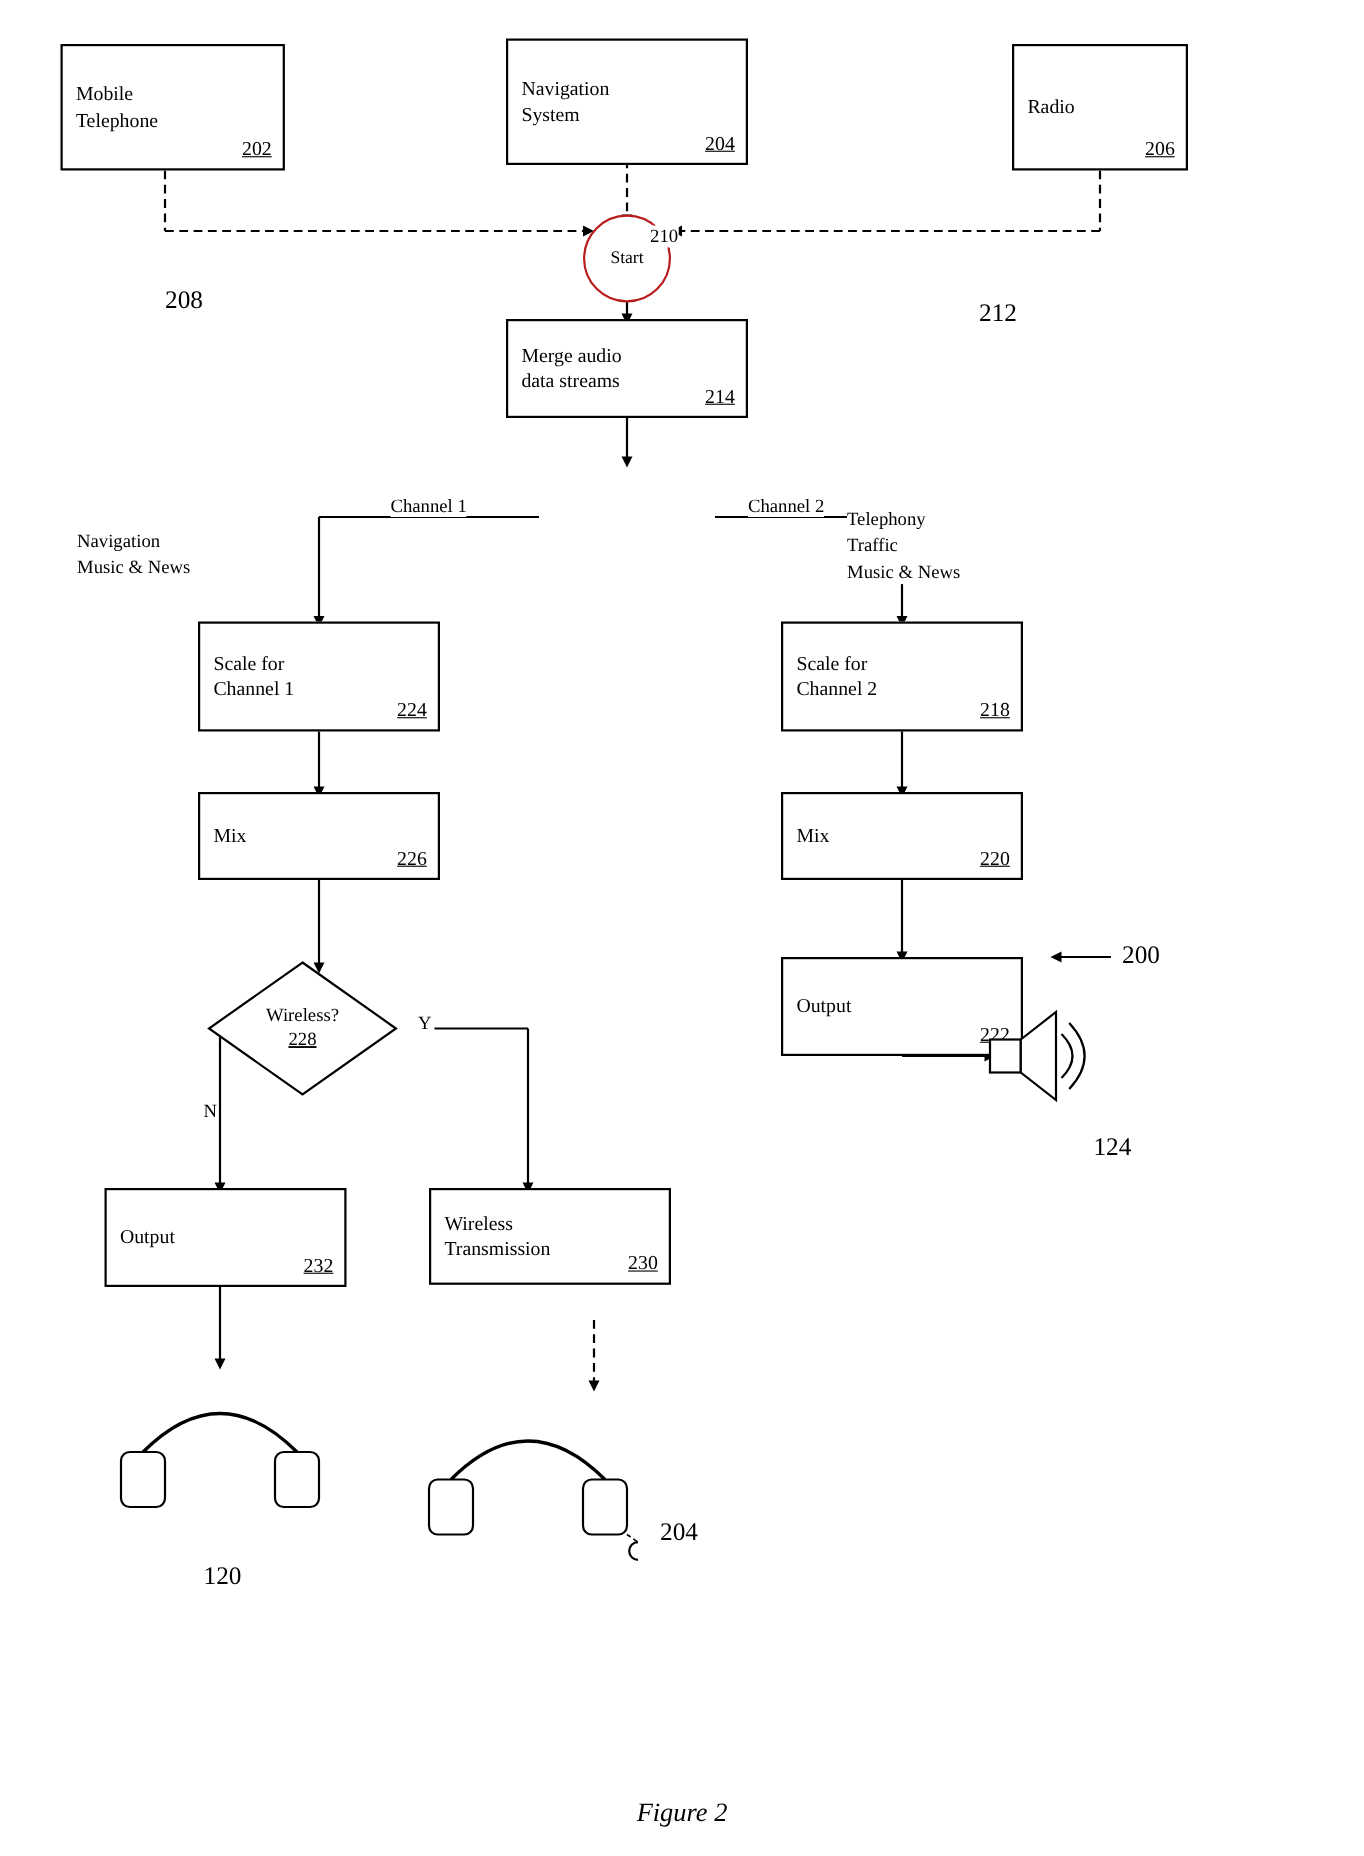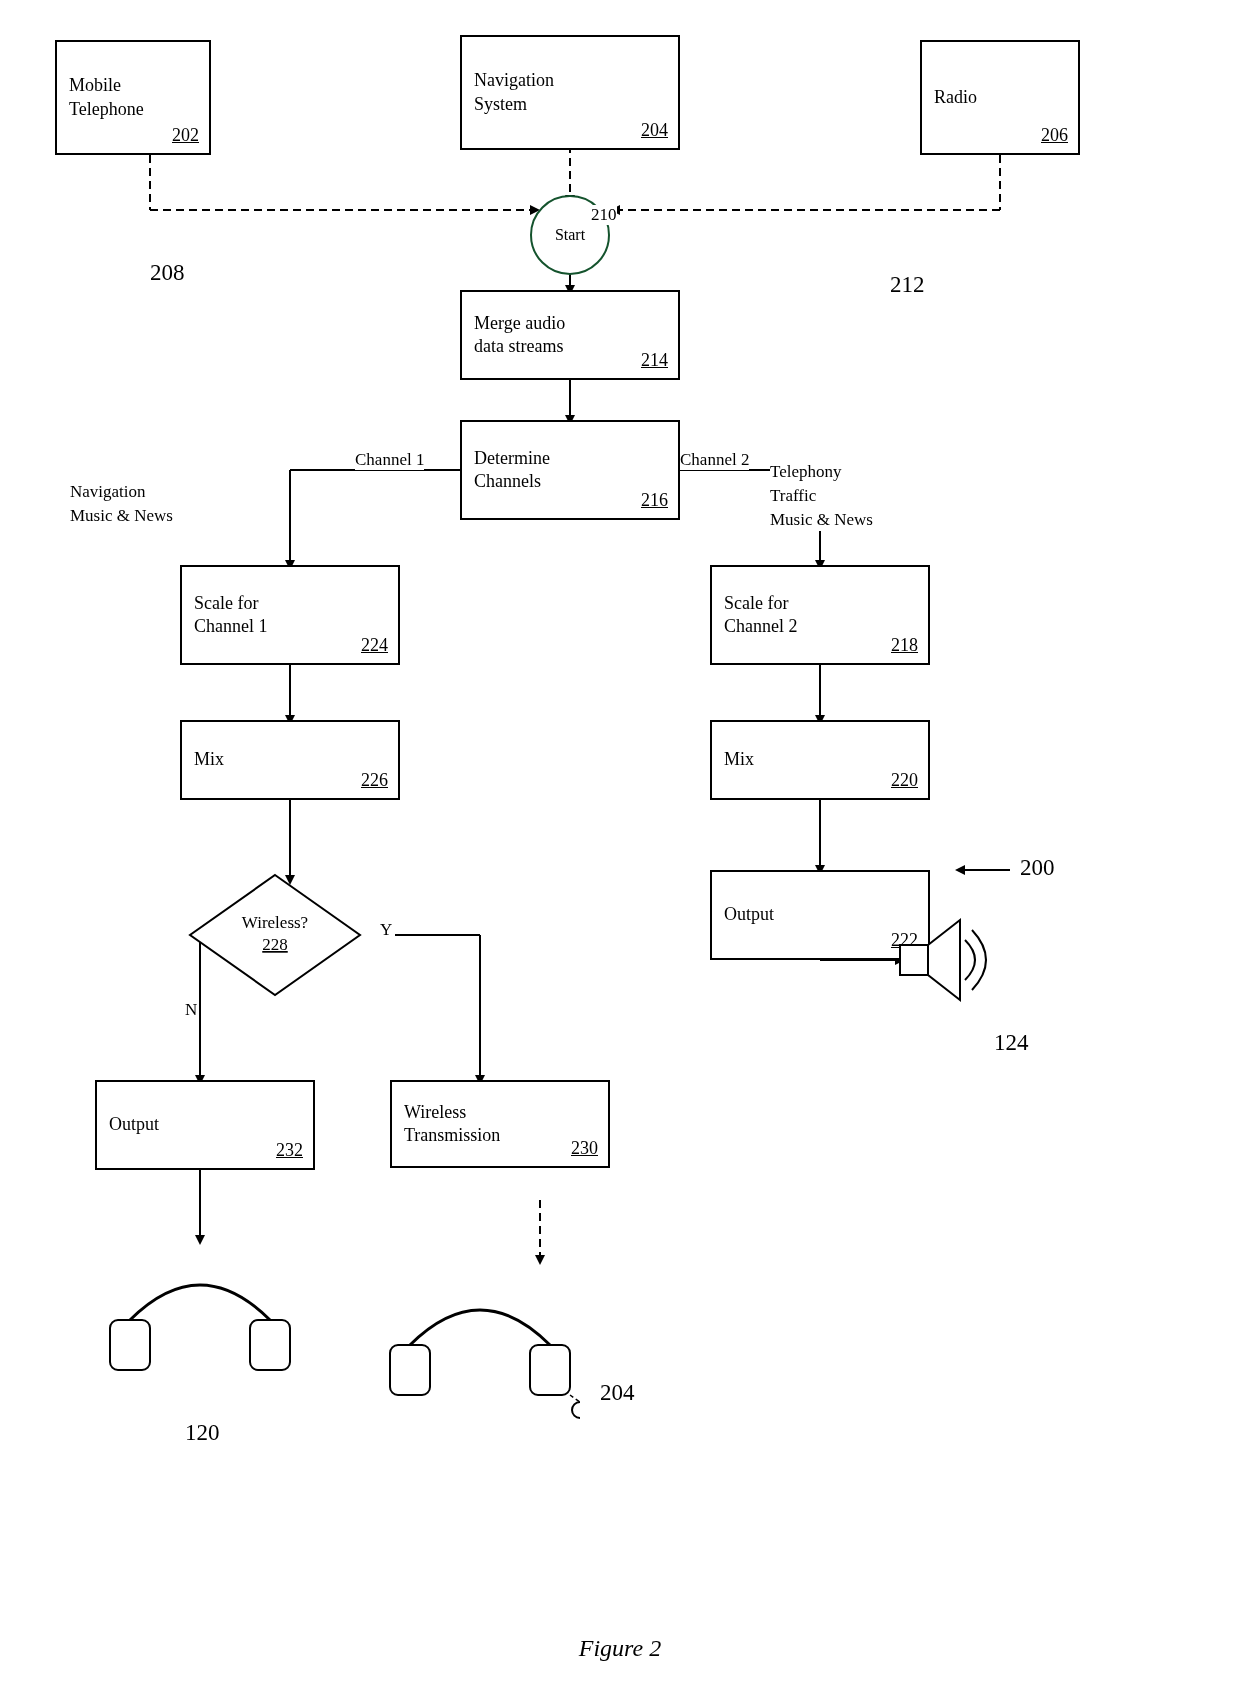--- a/index.html
+++ b/index.html
@@ -29,21 +29,21 @@
     }
     .box .ref {
       text-decoration: underline;
       font-size: 18px;
       position: absolute;
       bottom: 6px;
       right: 10px;
     }
     .circle-node {
       position: absolute;
-      border: 2px solid #14532d;
+      border: 2px solid #b91c1c;
       border-radius: 50%;
       background: #fff;
       display: flex;
       align-items: center;
       justify-content: center;
       font-size: 16px;
     }
     .label {
       position: absolute;
       font-size: 17px;
@@ -126,21 +126,21 @@
     <line x1="540" y1="1200" x2="540" y2="1260" stroke="#000" stroke-width="2" stroke-dasharray="8,5"></line>
     <polygon points="535,1255 540,1265 545,1255" fill="#000"></polygon>
 
     <line x1="820" y1="960" x2="900" y2="960" stroke="#000" stroke-width="2"></line>
     <polygon points="895,955 905,960 895,965" fill="#000"></polygon>
 
     <line x1="1010" y1="870" x2="960" y2="870" stroke="#000" stroke-width="2"></line>
     <polygon points="965,865 955,870 965,875" fill="#000"></polygon>
   </svg>
 
-  <div class="box" style="left:55px; top:40px; width:156px; height:115px;">
+  <div class="box" style="left:55px; top:40px; width:204px; height:115px;">
     <span style="white-space:pre-line;">Mobile
 Telephone</span>
     <span class="ref">202</span>
   </div>
 
   <div class="box" style="left:460px; top:35px; width:220px; height:115px;">
     <span style="white-space:pre-line;">Navigation
 System</span>
     <span class="ref">204</span>
   </div>
@@ -155,25 +155,20 @@
   </div>
 
   <div class="label" style="left:591px; top:205px;">210</div>
 
   <div class="box" style="left:460px; top:290px; width:220px; height:90px;">
     <span style="white-space:pre-line;font-family:Liberation Serif, serif;">Merge audio
 data streams</span>
     <span class="ref">214</span>
   </div>
 
-  <div class="box" style="left:460px; top:420px; width:220px; height:100px;">
-    <span style="white-space:pre-line;">Determine
-Channels</span>
-    <span class="ref">216</span>
-  </div>
 
   <div class="label" style="left:355px; top:450px;">Channel 1</div>
 
   <div class="label" style="left:680px; top:450px;">Channel 2</div>
 
   <div class="label" style="left:70px; top:480px; white-space:pre-line; line-height:1.4;">Navigation
 Music &amp; News</div>
 
   <div class="label" style="left:770px; top:460px; white-space:pre-line; line-height:1.4;">Telephony
 Traffic

